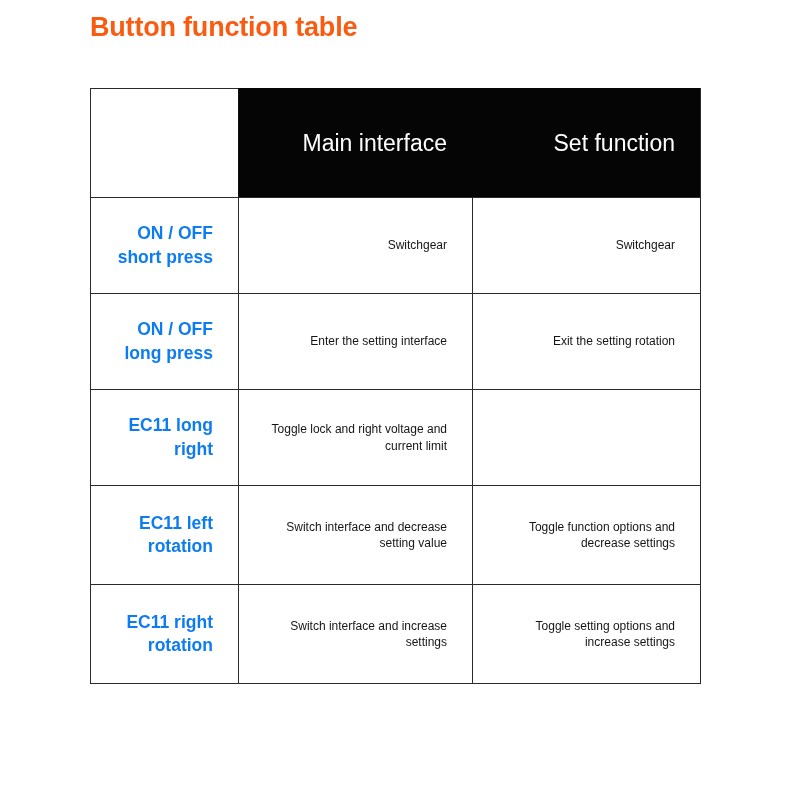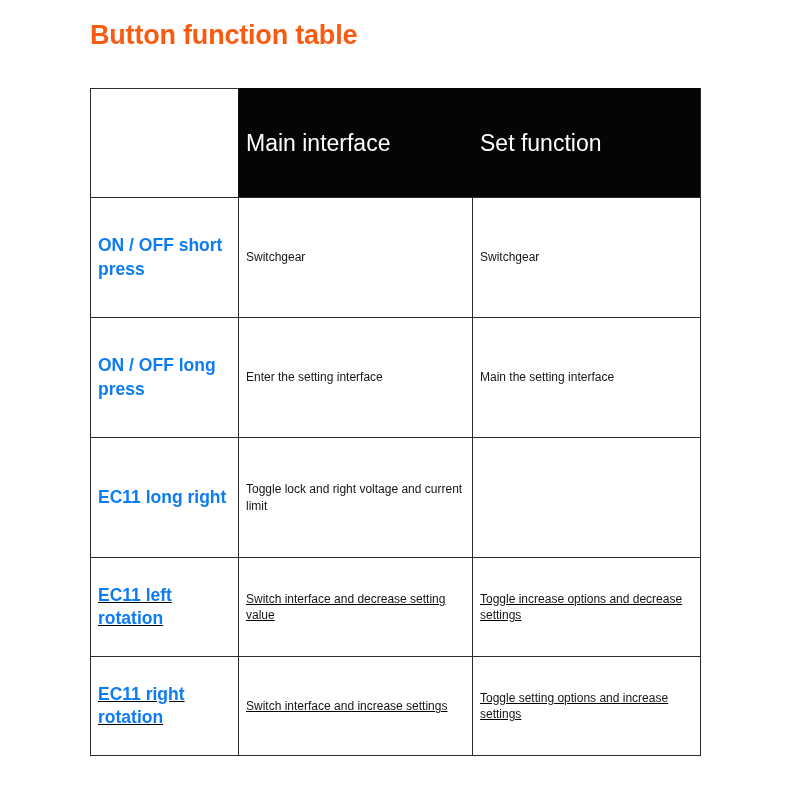--- a/index.html
+++ b/index.html
@@ -16,44 +16,44 @@
   }
   .page {
     position: relative;
     width: 800px;
     height: 800px;
     background: #ffffff;
   }
   .page-title {
     position: absolute;
     left: 90px;
-    top: 20px;
+    top: 12px;
     font-size: 27px;
     font-weight: bold;
     color: #f95b11;
     letter-spacing: -0.2px;
     white-space: nowrap;
   }
   .fn-table {
     position: absolute;
     left: 90px;
     top: 88px;
     width: 610px;
     border-collapse: collapse;
     table-layout: fixed;
   }
   .fn-table col.c-label { width: 148px; }
   .fn-table col.c-main  { width: 234px; }
   .fn-table col.c-set   { width: 228px; }
 
   .fn-table td, .fn-table th {
     border: 1.6px solid #2b2b2b;
-    padding: 4px 7px;
+    padding: 4px 25px;
     vertical-align: middle;
-    text-align: left;
+    text-align: right;
     background: #ffffff;
   }
 
   
   .fn-table thead th {
     height: 100px;
     font-weight: normal;
   }
   th.hdr-blank {
     background: #ffffff;
@@ -64,22 +64,22 @@
     color: #ffffff;
     font-size: 23px;
     border-color: #050505;
     border-top-color: #050505;
     border-bottom-color: #2b2b2b;
   }
   th.hdr-dark.first-dark { border-left-color: #2b2b2b; }
   th.hdr-dark.last-dark  { border-right-color: #2b2b2b; }
 
   
-  .fn-table tbody tr { height: 120px; }
-  .fn-table tbody tr.tall { height: 99px; text-decoration: underline; }
+  .fn-table tbody tr { height: 96px; }
+  .fn-table tbody tr.tall { height: 99px; }
 
   td.cell-label {
     color: #0d7cf2;
     font-size: 17.5px;
     font-weight: bold;
     line-height: 1.32;
   }
   td.cell-body {
     color: #151515;
     font-size: 12px;
@@ -111,34 +111,34 @@
 
       <tr>
         <td class="cell-label">ON / OFF short press</td>
         <td class="cell-body">Switchgear</td>
         <td class="cell-body">Switchgear</td>
       </tr>
 
       <tr>
         <td class="cell-label">ON / OFF long press</td>
         <td class="cell-body">Enter the setting interface</td>
-        <td class="cell-body">Main the setting interface</td>
+        <td class="cell-body">Exit the setting rotation</td>
       </tr>
 
 
       <tr>
         <td class="cell-label">EC11 long right</td>
         <td class="cell-body">Toggle lock and right voltage and current limit</td>
         <td class="cell-body cell-empty"></td>
       </tr>
 
       <tr class="tall">
         <td class="cell-label">EC11 left rotation</td>
         <td class="cell-body">Switch interface and decrease setting value</td>
-        <td class="cell-body">Toggle increase options and decrease settings</td>
+        <td class="cell-body">Toggle function options and decrease settings</td>
       </tr>
 
       <tr class="tall">
         <td class="cell-label">EC11 right rotation</td>
         <td class="cell-body">Switch interface and increase settings</td>
         <td class="cell-body">Toggle setting options and increase settings</td>
       </tr>
 
     </tbody>
   </table>

